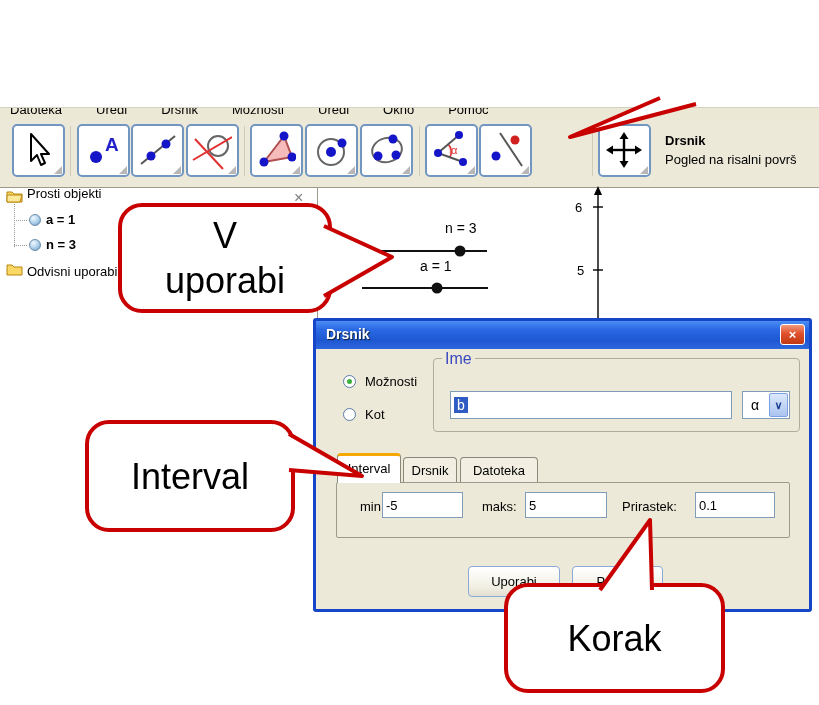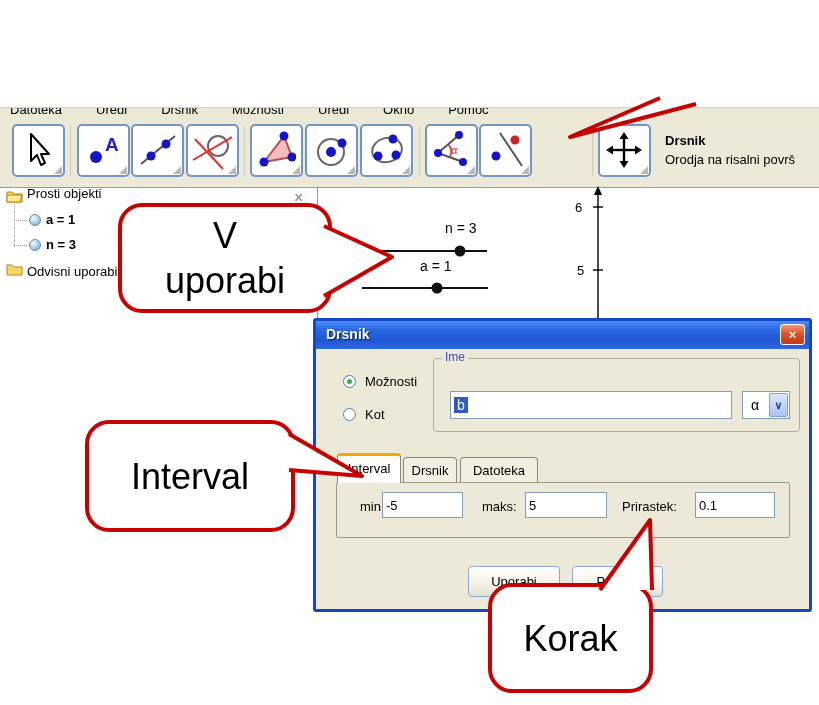--- a/index.html
+++ b/index.html
@@ -66,21 +66,21 @@
     border:1px solid #fff; border-radius:3px; color:#fff; font-size:13px; font-weight:bold;
     text-align:center; line-height:19px;
   }
   .radio { position:absolute; width:13px; height:13px; border-radius:50%; border:1px solid #5a7ba6; background:#fff; }
   .radio.sel::after {
     content:""; position:absolute; left:3px; top:3px; width:5px; height:5px;
     border-radius:50%; background:#3cb03c;
   }
   .dlg-label { position:absolute; font-size:13px; white-space:nowrap; }
   .groupbox { position:absolute; border:1px solid #b0ad9d; border-radius:4px; }
-  .groupbox-label { position:absolute; font-size:12px; color:#3a49c0; background:#ece9d8; padding:0 3px; }
+  .groupbox-label { position:absolute; font-size:16px; color:#3a49c0; background:#ece9d8; padding:0 3px; }
   .xp-input {
     position:absolute; background:#fff; border:1px solid #7f9db9; font-size:13px;
     display:flex; align-items:center; padding-left:3px;
   }
   .sel-text { background:#2f5bc4; color:#fff; padding:0 3px; font-size:14px; }
   .combo { position:absolute; width:48px; height:28px; background:#fff; border:1px solid #7f9db9; }
   .combo .val { position:absolute; left:8px; top:5px; font-size:14px; }
   .combo .btn {
     position:absolute; right:1px; top:1px; width:19px; height:24px;
     background:linear-gradient(180deg,#dde8fb,#aac4ef); border:1px solid #7ba0e4; border-radius:2px;
@@ -206,21 +206,21 @@
         <line x1="7" y1="20" x2="33" y2="20" stroke="#000" stroke-width="2.4"></line>
         <polygon points="20,2 15.5,9 24.5,9" fill="#000"></polygon>
         <polygon points="20,38 15.5,31 24.5,31" fill="#000"></polygon>
         <polygon points="2,20 9,15.5 9,24.5" fill="#000"></polygon>
         <polygon points="38,20 31,15.5 31,24.5" fill="#000"></polygon>
       </svg>
       <div class="tri"></div>
     </div>
   </div>
   <div class="tb-help-title">Drsnik</div>
-  <div class="tb-help-sub">Orodja na risalni površ</div>
+  <div class="tb-help-sub">Pogled na risalni površ</div>
 
   <div class="apanel-border"></div>
   <svg class="foldericon" style="left:6px;top:189px" width="17" height="14" viewBox="0 0 17 14">
     <path d="M1 3 h5 l2 2 h8 v8 h-15 z" fill="#fbd766" stroke="#b8860b" stroke-width="1"></path>
     <path d="M1 6 h15 l-2 7 h-13 z" fill="#fde99a" stroke="#b8860b" stroke-width="1"></path>
   </svg>
   <div class="folder-label" style="left:27px;top:186px">Prosti objekti</div>
   <div class="panel-close">×</div>
 
   <div class="dotv" style="left:14px;top:204px;height:43px"></div>
@@ -295,21 +295,21 @@
     <div class="xp-btn" style="left:256px;top:245px;width:91px">Prekliči</div>
   </div>
 
   <div class="callout" style="left:118px;top:203px;width:214px;height:110px">
     <span>V</span>
     <span>uporabi</span>
   </div>
   <div class="callout" style="left:85px;top:420px;width:210px;height:112px">
     <span>Interval</span>
   </div>
-  <div class="callout" style="left:488px;top:583px;width:165px;height:110px">
+  <div class="callout" style="left:504px;top:583px;width:221px;height:110px">
     <span>Korak</span>
   </div>
 
   <svg id="tails" width="819" height="705" viewBox="0 0 819 705">
     <path d="M660 98 L570 137 L696 104" fill="#fff" stroke="#c80000" stroke-width="4" stroke-linejoin="round"></path>
     <path d="M324 226 L392 257 L324 296" fill="#fff" stroke="#c80000" stroke-width="4" stroke-linejoin="round"></path>
     <path d="M289 434 L362 476 L289 470" fill="#fff" stroke="#c80000" stroke-width="4" stroke-linejoin="round"></path>
     <path d="M600 590 L650 520 L652 590" fill="#fff" stroke="#c80000" stroke-width="4" stroke-linejoin="round"></path>
   </svg>
 

